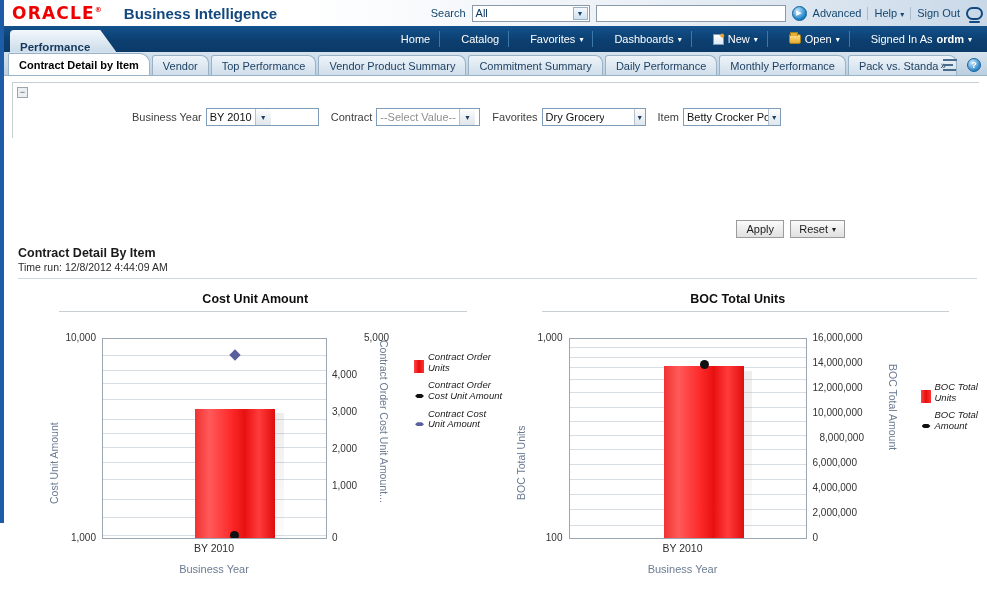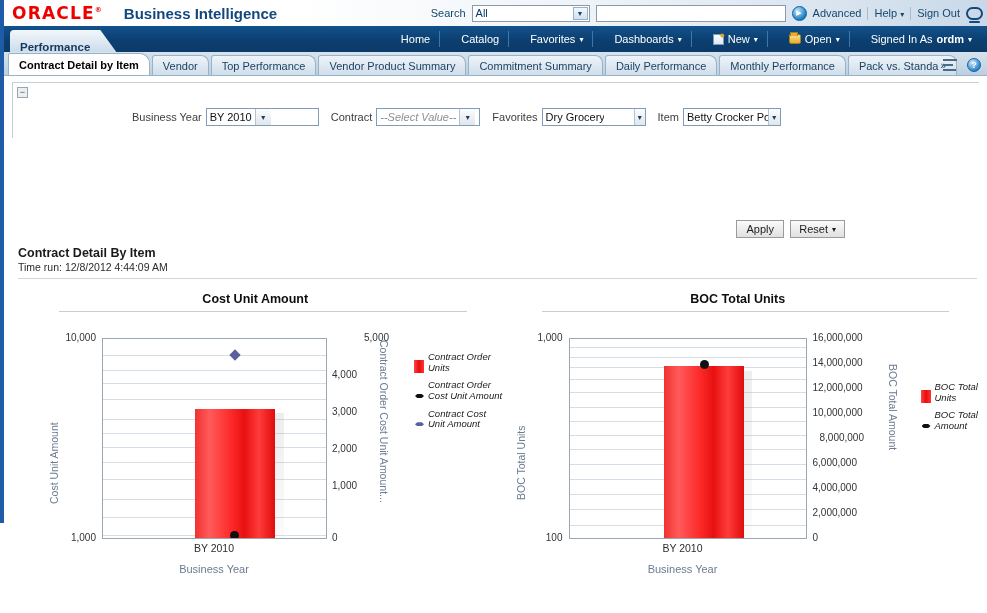--- a/index.html
+++ b/index.html
@@ -245,21 +245,21 @@
     border: 1px solid #7f9db9;
     background: #ffffff;
     display: flex; align-items: stretch;
   }
   .combo .val {
     padding: 0 3px;
     font-size: 11px; color: #111111;
     display: flex; align-items: center;
     white-space: nowrap; overflow: hidden;
   }
-  .combo .val.placeholder { color: #8f8f8f; font-style: italic; }
+  .combo .val.placeholder { color: #8f8f8f; }
   .combo .dd {
     width: 16px;
     background: linear-gradient(#fcfcfc, #dfe6ec);
     border-left: 1px solid #b5c3d0;
     display: flex; align-items: center; justify-content: center;
     font-size: 7px; color: #1c3f63;
     cursor: pointer;
   }
   .w-by { width: 113px; }
   .w-contract { width: 104px; }

